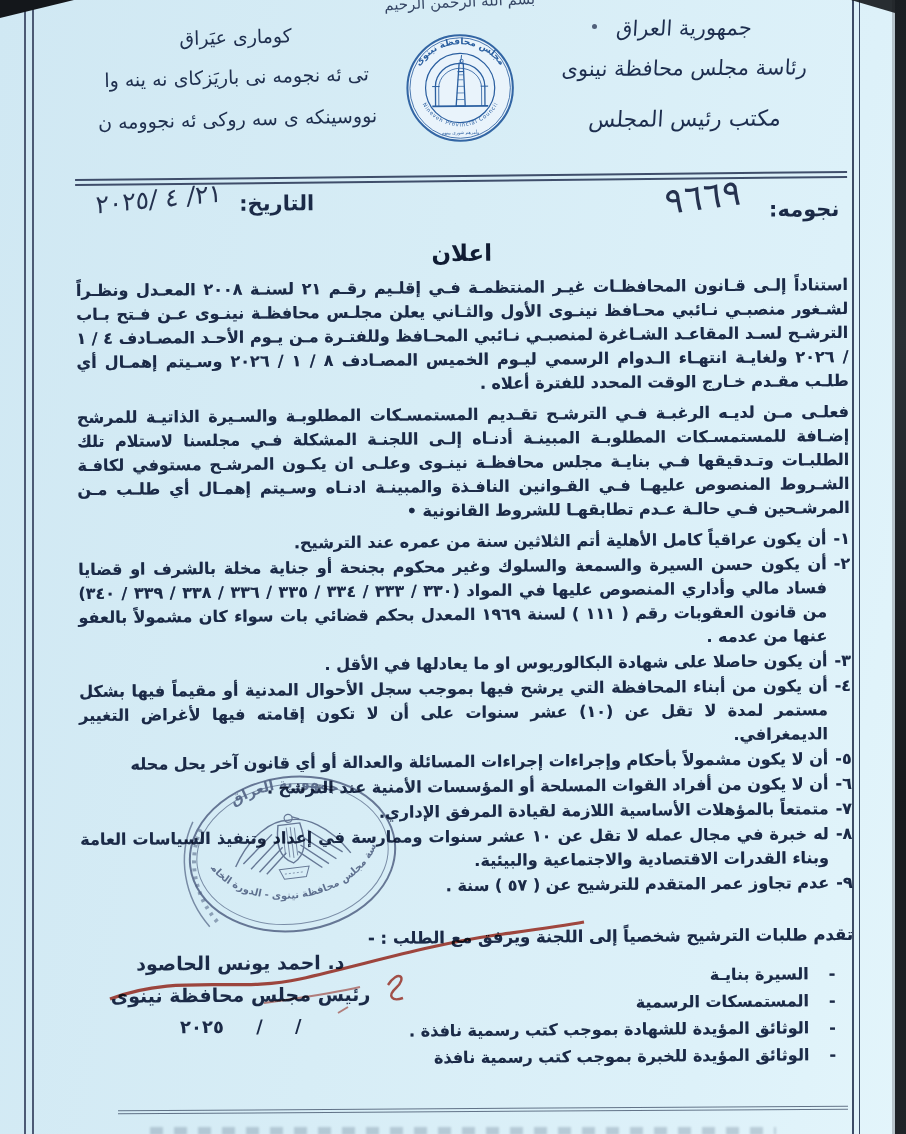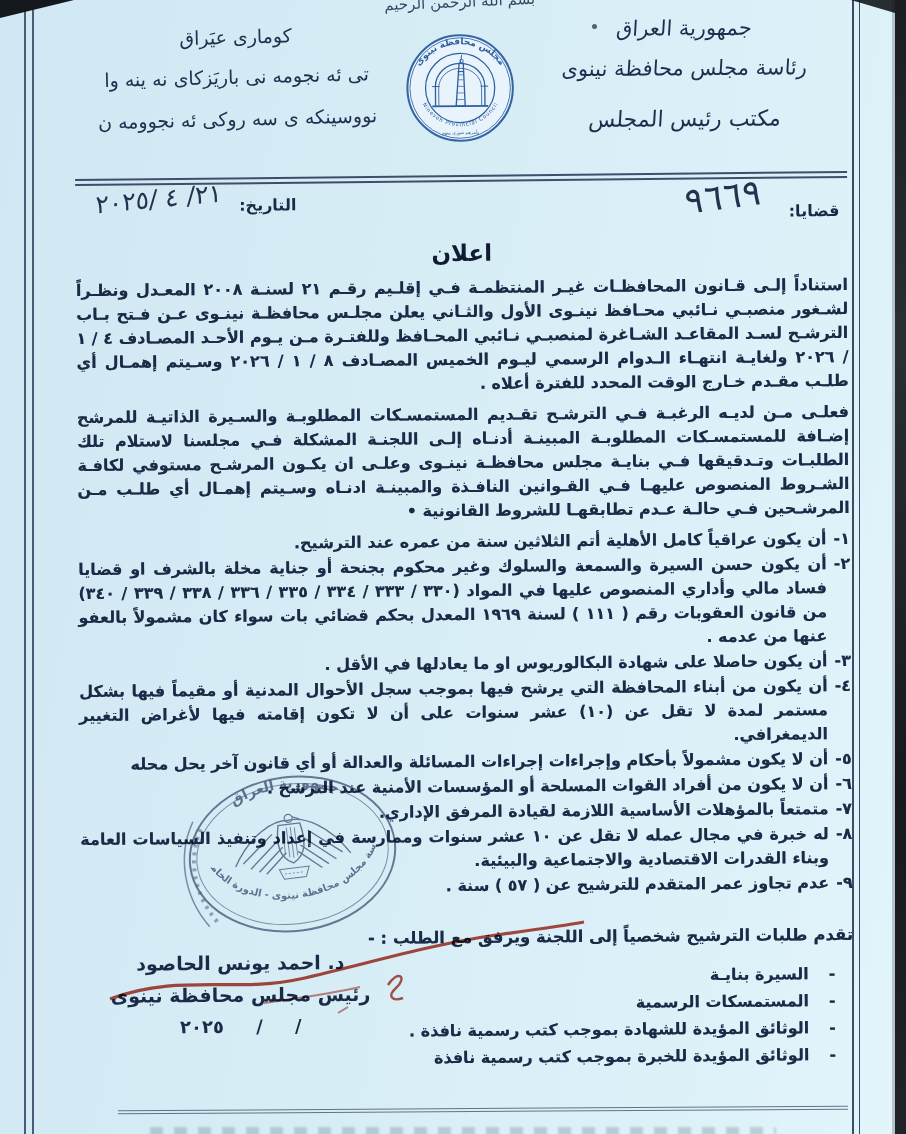--- a/index.html
+++ b/index.html
@@ -35,21 +35,21 @@
   .hdr-left{width:42%;text-align:center;padding-top:12px;transform:rotate(-1deg);}
   .hdr-left .k{font-size:19px;color:#20304f;}
   .hdr-left .k1{margin-bottom:18px;}
   .hdr-left .k2{margin-bottom:20px;}
 
   .hdr-rule{margin-top:3px;height:3px;border-top:2px solid #2f3d5c;border-bottom:2px solid #2f3d5c;
     transform:rotate(-0.15deg);opacity:.9;}
 
   .meta-row{display:flex;justify-content:space-between;align-items:flex-start;height:48px;
     padding:4px 8px 0 6px;}
-  .meta-label{font-size:16px;font-weight:700;}
+  .meta-label{font-size:21px;font-weight:700;}
   .hand-number{display:inline-block;font-size:36px;color:#25324f;letter-spacing:3px;
     transform:rotate(-7deg) skewX(-6deg) translateY(-8px);margin-right:22px;}
   .hand-date{display:inline-block;font-size:25px;color:#25324f;letter-spacing:1px;
     transform:rotate(-5deg) skewX(-5deg) translateY(-4px);margin-right:12px;}
   .meta-date{padding-left:14px;}
 
   .title{font-size:23px;font-weight:700;text-align:center;margin:6px 0 10px;letter-spacing:1px;
     color:#101c33;}
 
   .para{font-size:16px;font-weight:700;line-height:24px;text-align:justify;margin:0 0 7px;
@@ -140,21 +140,21 @@
         <div class="k k1">كومارى عيَراق</div>
         <div class="k k2">تى ئه نجومه نى باريَزكاى نه ينه وا</div>
         <div class="k k3">نووسينكه ى سه روكى ئه نجوومه ن</div>
       </div>
     </header>
 
     <div class="hdr-rule"></div>
 
     <div class="meta-row">
       <div class="meta-num">
-        <span class="meta-label">قضايا:</span>
+        <span class="meta-label">نجومه:</span>
         <span class="hand-number">٩٦٦٩</span>
       </div>
       <div class="meta-date">
         <span class="meta-label">التاريخ:</span>
         <span class="hand-date">٢١/ ٤ /٢٠٢٥</span>
       </div>
     </div>
 
     <h1 class="title">اعلان</h1>
 

